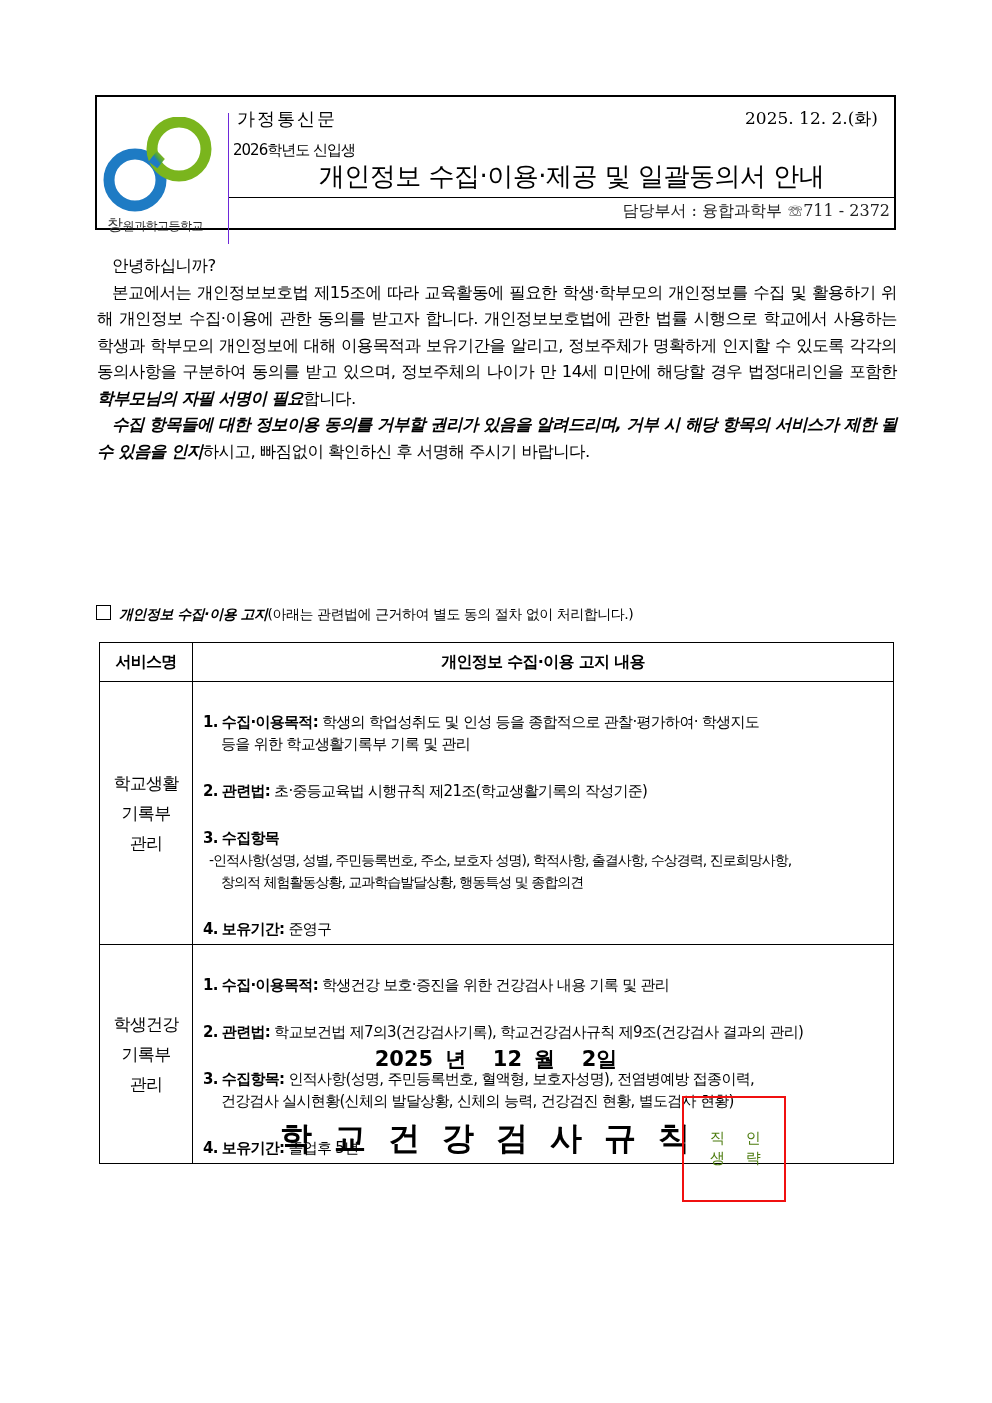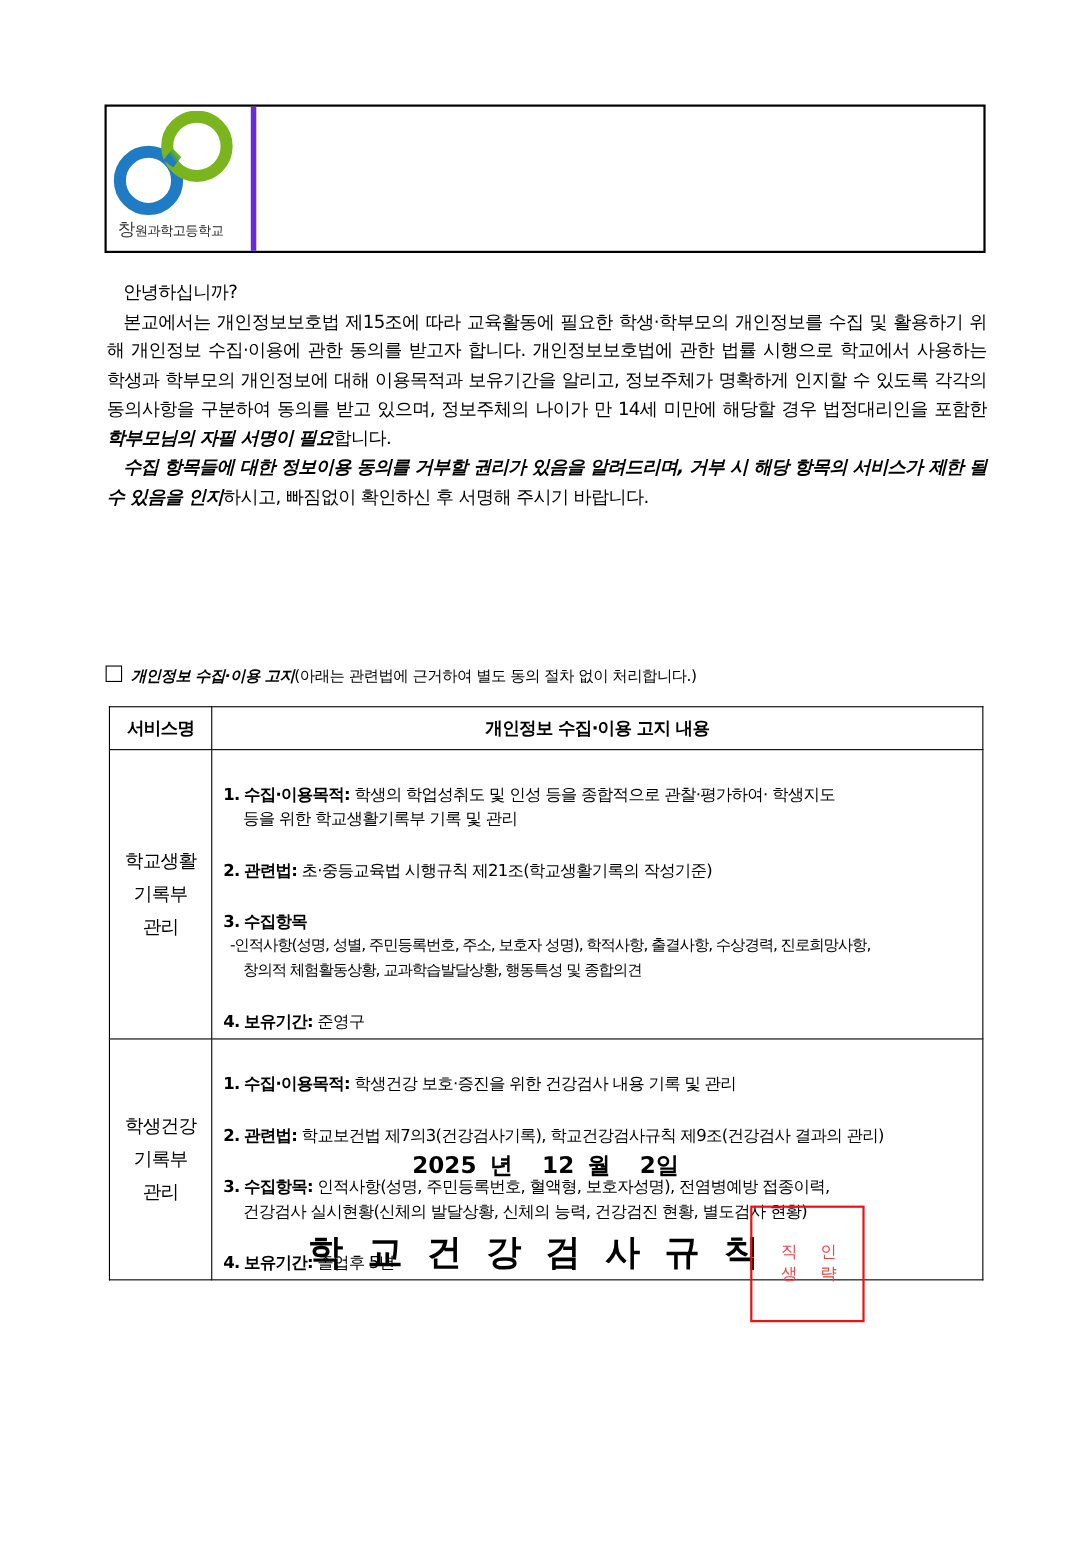--- a/index.html
+++ b/index.html
@@ -2,22 +2,22 @@
 <html><head>
 <meta charset="utf-8">
 <style>
   html, body { margin: 0; padding: 0; background: #ffffff; }
   body { width: 992px; height: 1403px; position: relative; overflow: hidden;
          font-family: "DejaVu Sans", "Liberation Sans", sans-serif; color: #000; }
 
   
   .header-box { position: absolute; left: 95px; top: 95px; width: 797px; height: 131px;
                 border: 2px solid #000; }
-  .logo-cell { position: absolute; left: 0; top: 0; width: 131px; height: 131px;
-               border-right: 5px solid #6d28d9; }
+  .logo-cell { position: absolute; left: 0; top: 16px; width: 131px; height: 131px;
+               border-right: 1px solid #6d28d9; }
   .logo-cell svg { position: absolute; left: 4px; top: 4px; }
   .logo-text { position: absolute; left: 10px; top: 102px; font-size: 12px; letter-spacing: -0.5px; color: #222; }
   .logo-text .cha { font-size: 16px; color: #3a3a3a; }
   .hdr-right { position: absolute; left: 132px; top: 0; right: 0; height: 131px; }
   .newsletter { position: absolute; left: 8px; top: 10px; font-family: "DejaVu Serif", serif; font-size: 18px; letter-spacing: 2px; }
   .date { position: absolute; right: 16px; top: 10px; font-family: "DejaVu Serif", serif; font-size: 17px; }
   .subtitle { position: absolute; left: 4px; top: 44px; font-size: 15px; letter-spacing: -1px; }
   .main-title { position: absolute; left: 0; right: 0; top: 62px; text-align: center;
                 font-size: 26px; letter-spacing: -0.5px; padding-left: 20px; }
   .hdr-divider { position: absolute; left: 0; right: 0; top: 100px; border-top: 1px solid #000; }
@@ -48,21 +48,21 @@
   .item .lbl { font-weight: bold; }
   .cont { padding-left: 18px; line-height: 22px; }
   .dash { padding-left: 6px; line-height: 22px; font-size: 14px; letter-spacing: -1px; }
   .dash-cont { padding-left: 18px; line-height: 22px; font-size: 14px; letter-spacing: -1px; }
 
   
   .sign-date { position: absolute; left: 0; width: 992px; top: 1045px; text-align: center; font-weight: bold; font-size: 21px; }
   .sign-date span { margin: 0 6px; }
   .school-name { position: absolute; left: 280px; top: 1117px; font-weight: bold; font-size: 32px; letter-spacing: 22px; white-space: nowrap; }
   .seal { position: absolute; left: 682px; top: 1096px; width: 100px; height: 102px; border: 2px solid #f01010; }
-  .seal-text { position: absolute; left: 26px; top: 30px; color: #ef4444; font-size: 15px; line-height: 20px; letter-spacing: 8px; }
+  .seal-text { position: absolute; left: 26px; top: 30px; color: #4d7c0f; font-size: 15px; line-height: 20px; letter-spacing: 8px; }
 </style>
 </head>
 <body>
 
 <div class="header-box">
   <div class="logo-cell">
     <svg width="122" height="100" viewBox="0 0 122 100">
       <defs>
         <linearGradient id="gb" x1="0" y1="1" x2="1" y2="0">
           <stop offset="0" stop-color="#1e7bc4"></stop>
@@ -71,20 +71,28 @@
           <stop offset="1" stop-color="#7ab51d"></stop>
         </linearGradient>
       </defs>
       <circle cx="34" cy="63" r="26" fill="none" stroke="#1e7bc4" stroke-width="11"></circle>
       <circle cx="78" cy="32" r="27" fill="none" stroke="#7ab51d" stroke-width="11"></circle>
       <path d="M52 48 Q58 40 60 38" stroke="url(#gb)" stroke-width="11" fill="none"></path>
     </svg>
     <div class="logo-text">
       <span class="cha">창</span><span>원과학고등학교</span>
     </div>
+  </div>
+  <div class="hdr-right">
+    <div class="newsletter">가정통신문</div>
+    <div class="date">2025. 12. 2.(화)</div>
+    <div class="subtitle">2026학년도 신입생</div>
+    <div class="main-title">개인정보 수집·이용·제공 및 일괄동의서 안내</div>
+    <div class="hdr-divider"></div>
+    <div class="dept">담당부서 : 융합과학부 ☏711 - 2372</div>
   </div>
 </div>
 
 <div class="body-text">
   <p class="indent">안녕하십니까?</p>
   <p class="indent"><span>본교에서는 개인정보보호법 제15조에 따라 교육활동에 필요한 학생·학부모의 개인정보를 수집 및 활용하기 위해 개인정보 수집·이용에 관한 동의를 받고자 합니다. 개인정보보호법에 관한 법률 시행으로 학교에서 사용하는 학생과 학부모의 개인정보에 대해 이용목적과 보유기간을 알리고, 정보주체가 명확하게 인지할 수 있도록 각각의 동의사항을 구분하여 동의를 받고 있으며, 정보주체의 나이가 만 14세 미만에 해당할 경우 법정대리인을 포함한 </span><b>학부모님의 자필 서명이 필요</b><span>합니다.</span></p>
   <p class="indent"><b>수집 항목들에 대한 정보이용 동의를 거부할 권리가 있음을 알려드리며, 거부 시 해당 항목의 서비스가 제한 될 수 있음을 인지</b><span>하시고, 빠짐없이 확인하신 후 서명해 주시기 바랍니다.</span></p>
 </div>
 
 <div class="section-heading">

